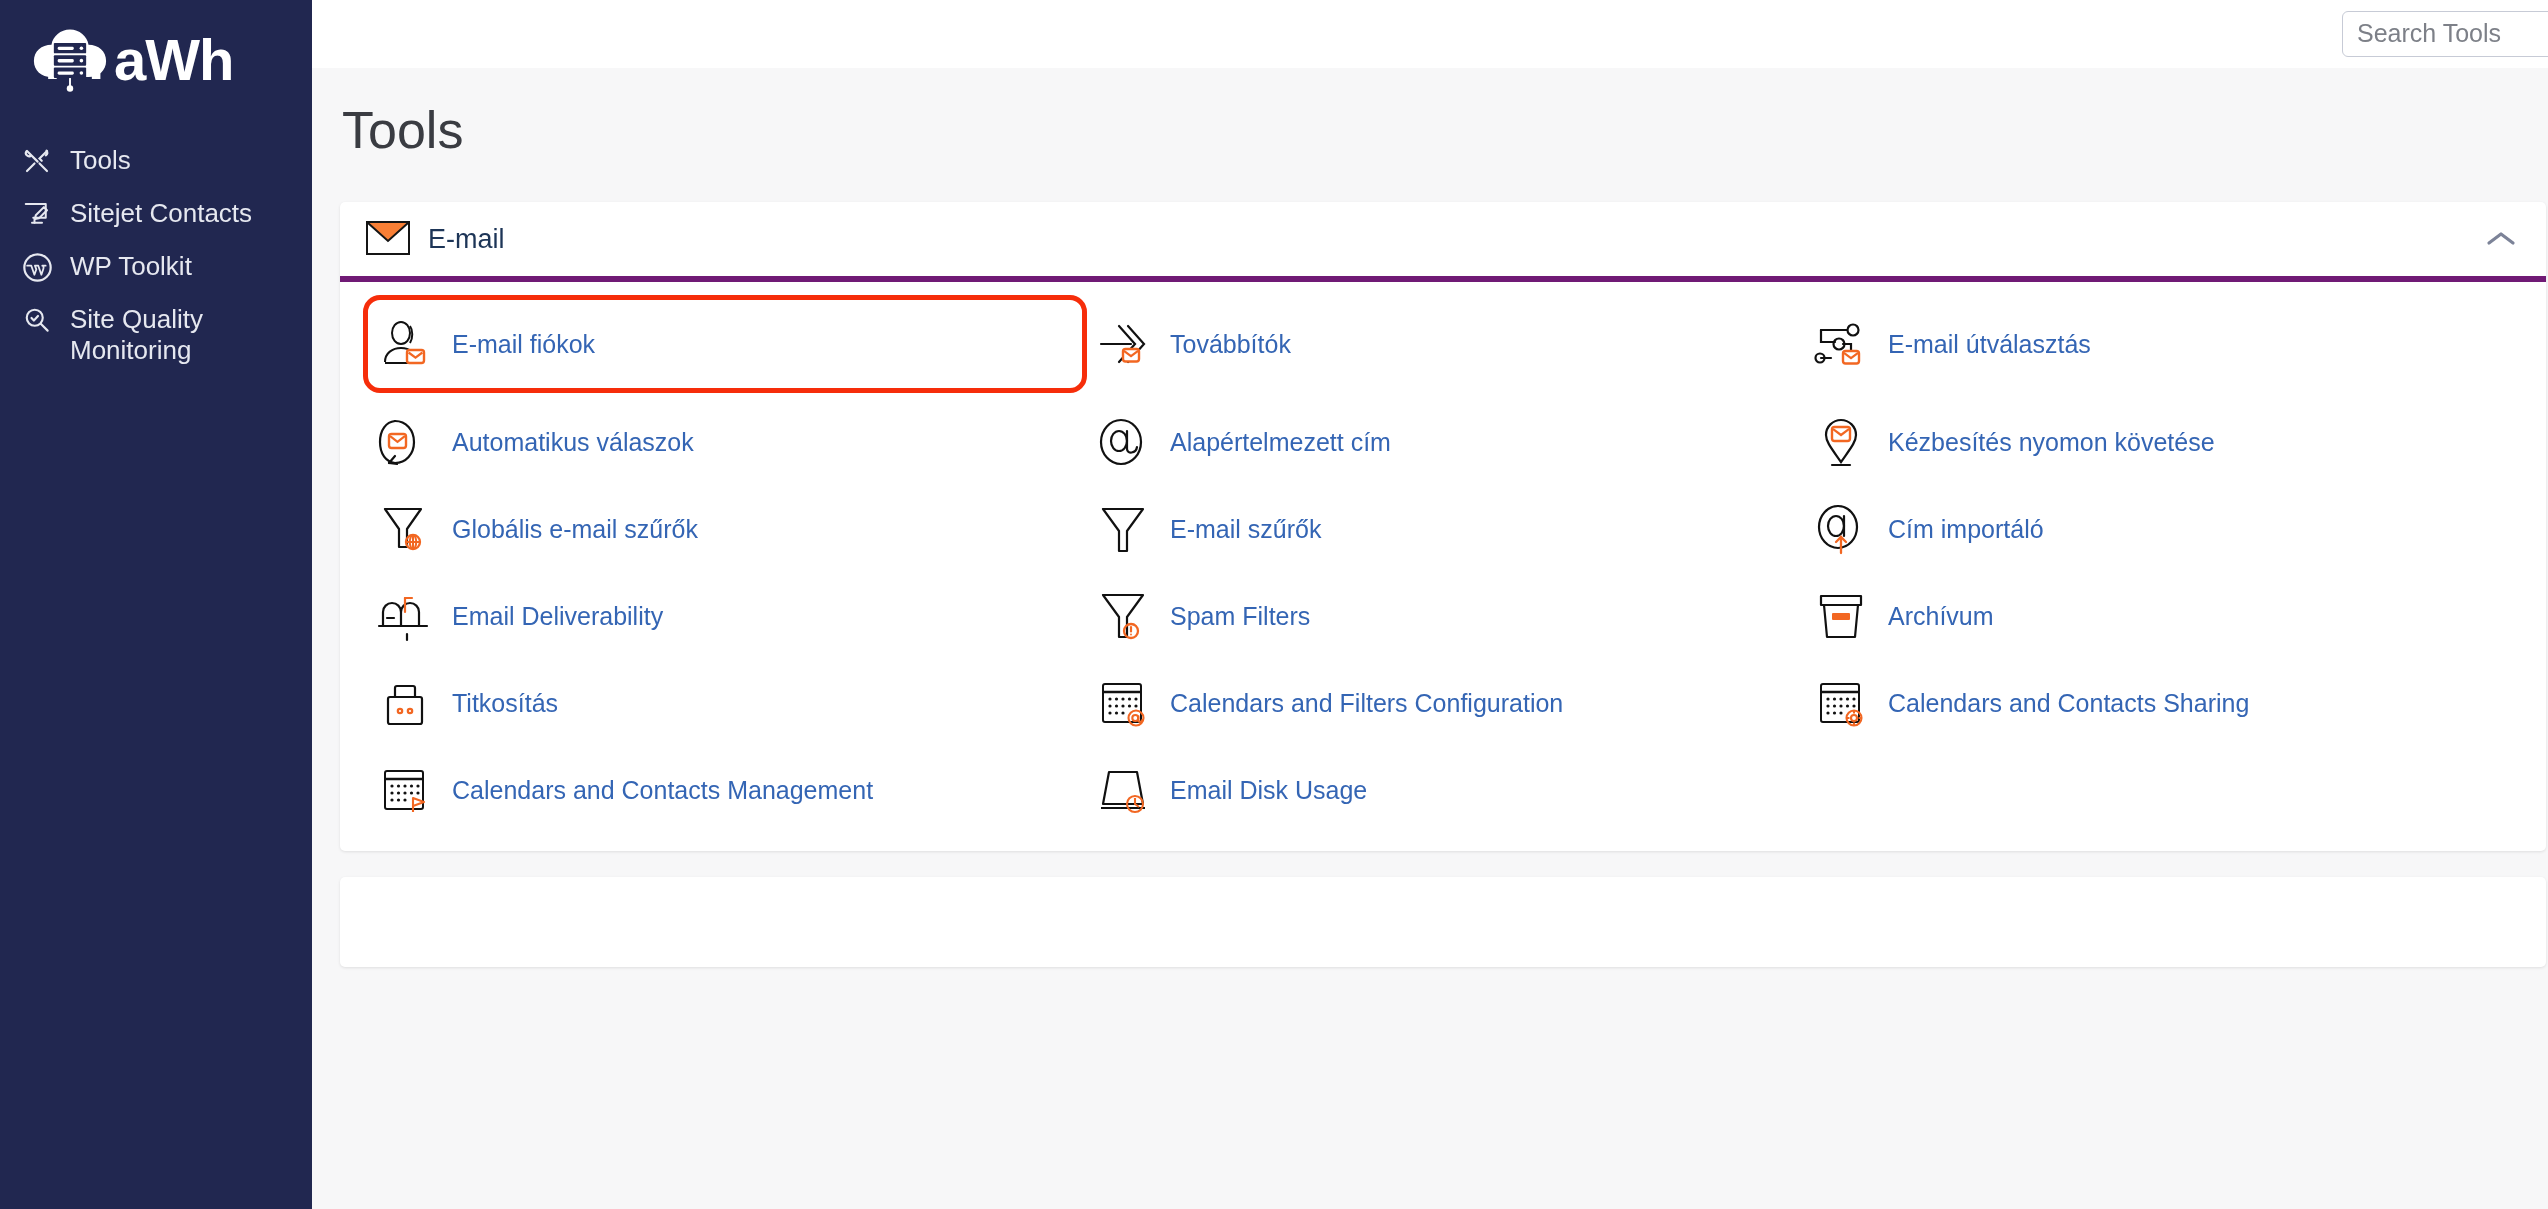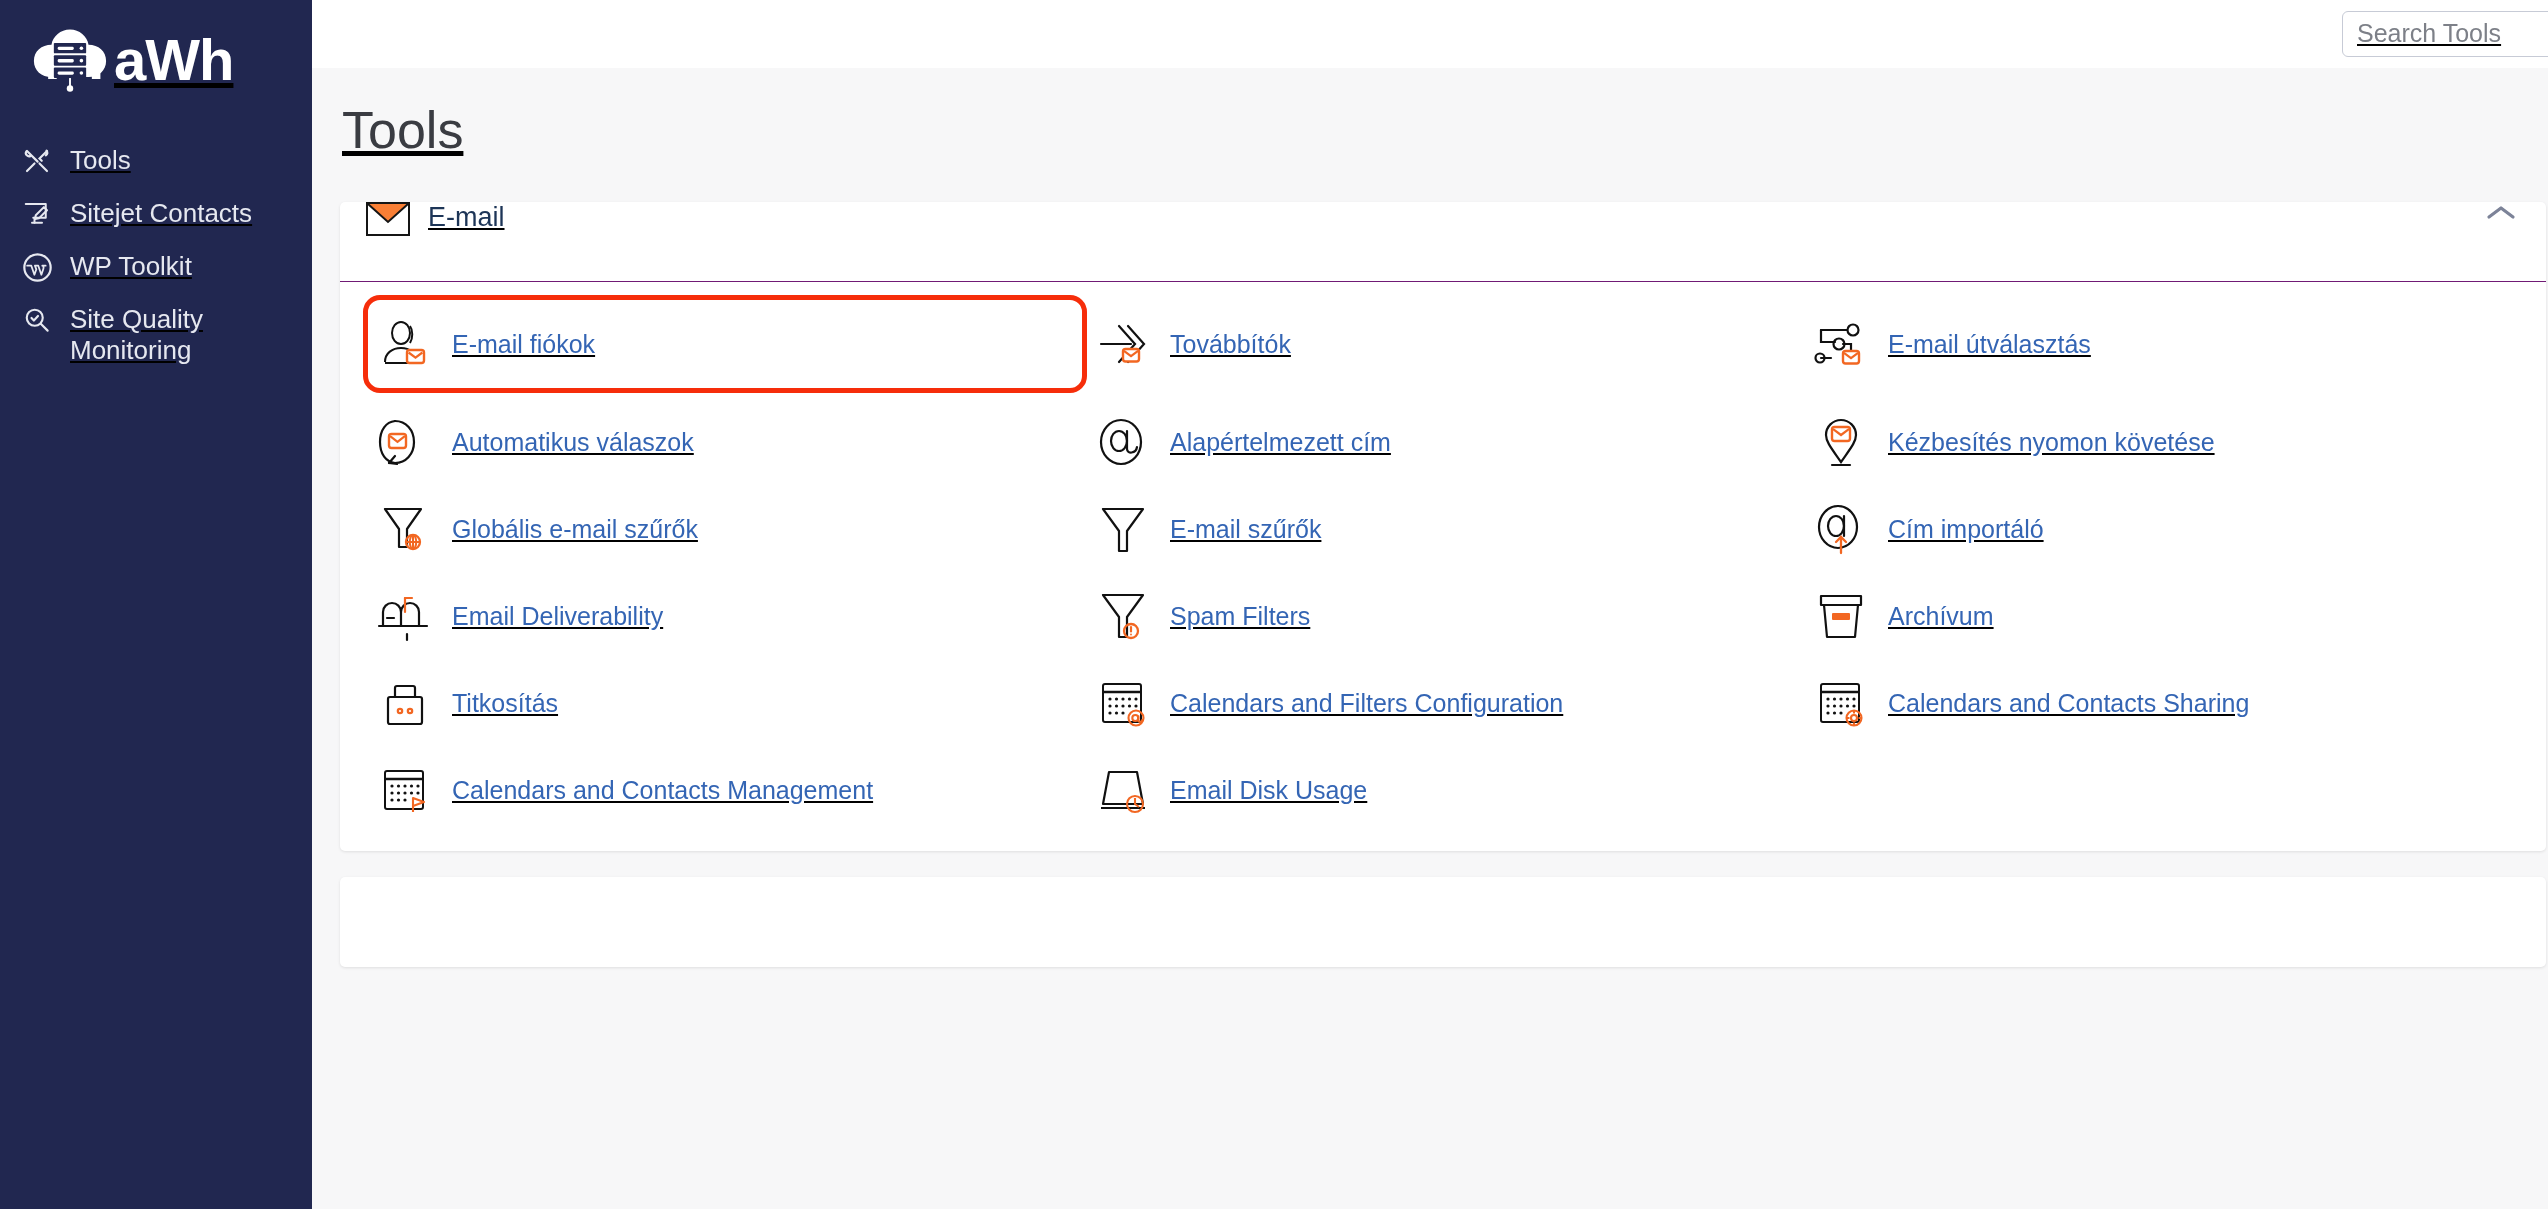--- a/index.html
+++ b/index.html
@@ -2,21 +2,21 @@
 <html><head>
 <meta charset="utf-8">
 <style>
   * { box-sizing: border-box; margin: 0; padding: 0; }
   html, body {
     width: 2548px; height: 1209px;
     overflow: hidden;
     font-family: "Liberation Sans", sans-serif;
     background: #ffffff;
   }
-  .app { display: flex; width: 2548px; height: 1209px; text-decoration: underline; }
+  .app { display: flex; width: 2548px; height: 1209px; }
 
   
   .sidebar {
     width: 312px; min-width: 312px; height: 1209px;
     background: #212750;
     position: relative;
     overflow: hidden;
   }
   .logo-wrap {
     height: 120px;
@@ -92,23 +92,23 @@
   .panel {
     margin: 42px 0 0 28px;
     margin-right: 0;
     background: #ffffff;
     border-radius: 5px;
     box-shadow: 0 1px 3px rgba(0,0,0,0.10);
     width: 2206px;
   }
   .panel-head {
     height: 80px;
-    display: flex; 
+    display: flex; align-items: center;
     padding: 0 28px 0 26px;
-    border-bottom: 1px solid #701a75;
+    border-bottom: 6px solid #701a75;
     cursor: pointer;
   }
   .panel-head-ico { width: 44px; height: 36px; flex: none; }
   .panel-head-title {
     font-size: 27px;
     color: #1d3557;
     margin-left: 18px;
     flex: 1;
   }
   .chev { width: 34px; height: 22px; flex: none; }

